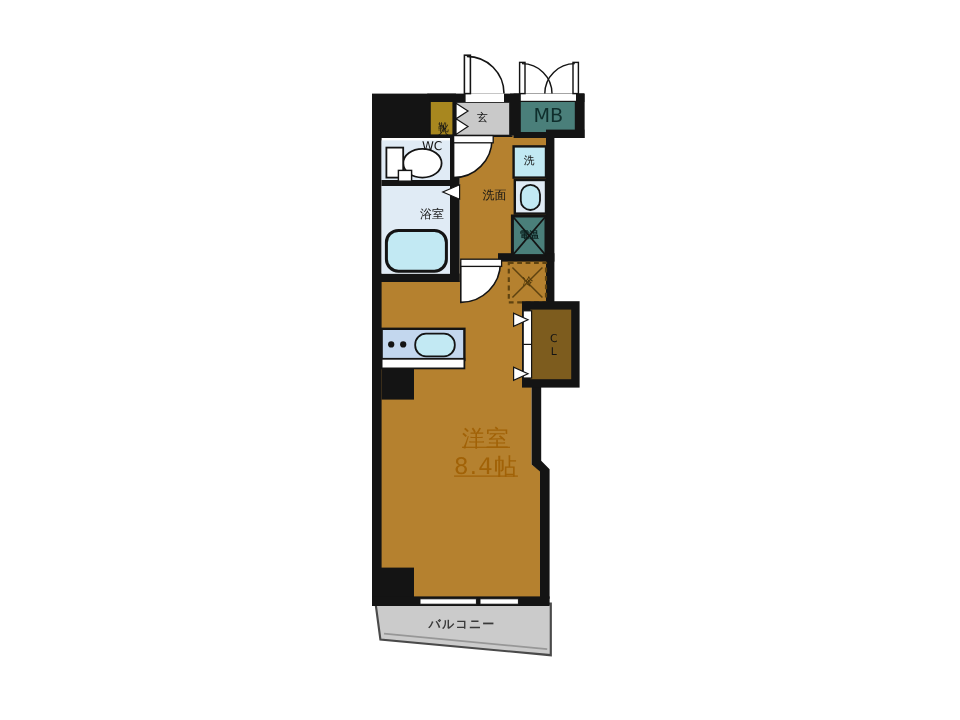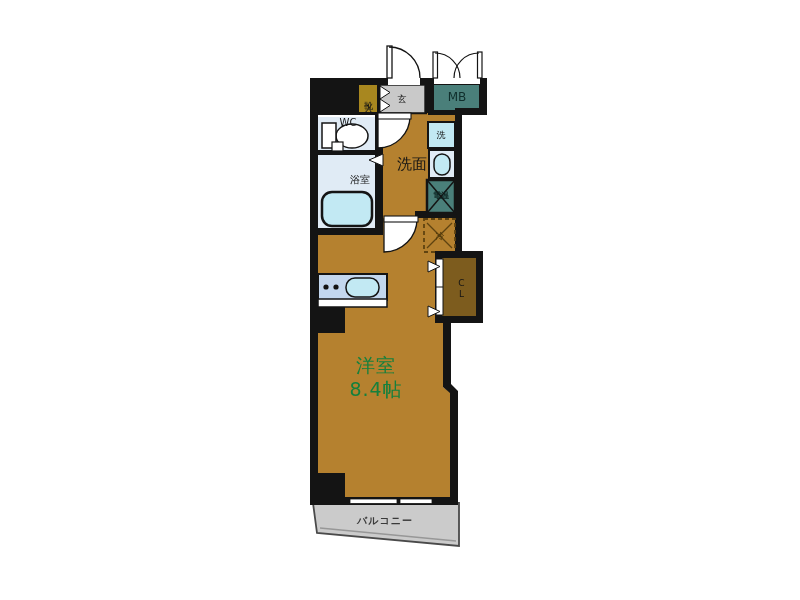--- a/index.html
+++ b/index.html
@@ -3,29 +3,29 @@
 <meta charset="utf-8">
 <style>
   html,body{margin:0;padding:0;}
   body{font-family:"DejaVu Sans","Liberation Sans",sans-serif;background:#ffffff;}
   .stage{position:relative;width:800px;height:600px;background:#ffffff;overflow:hidden;}
   svg{position:absolute;left:0;top:0;}
   .lbl{position:absolute;transform:translate(-50%,-50%);color:#141414;white-space:nowrap;line-height:1;}
   .vlabel{writing-mode:vertical-rl;text-orientation:upright;letter-spacing:2px;}
   .lbl-shoe{left:368px;top:96px;font-size:9px;}
   .lbl-entrance{left:402px;top:99px;font-size:9px;}
-  .lbl-mb{left:457px;top:97px;font-size:12px;color:#0f2e2c;}
-  .lbl-wc{left:348px;top:123px;font-size:10px;text-align:center;}
+  .lbl-mb{left:457px;top:97px;font-size:16px;color:#0f2e2c;}
+  .lbl-wc{left:360px;top:123px;font-size:10px;text-align:center;}
   .lbl-bath{left:360px;top:180px;font-size:10px;}
   .lbl-washer{left:441px;top:135px;font-size:9px;}
-  .lbl-washroom{left:412px;top:164px;font-size:15px;text-align:center;}
+  .lbl-washroom{left:412px;top:164px;font-size:10px;text-align:center;}
   .lbl-heater{left:441px;top:196px;font-size:8px;color:#0c2321;font-weight:bold;}
   .lbl-fridge{left:440px;top:236px;font-size:9px;color:#4a3408;}
   .lbl-closet{left:461px;top:289px;font-size:9px;letter-spacing:1px;}
-  .lbl-mainroom{left:376px;top:378px;font-size:19px;text-align:center;line-height:1.25;letter-spacing:1px;color:#15803d;}
+  .lbl-mainroom{left:405px;top:378px;font-size:19px;text-align:center;line-height:1.25;letter-spacing:1px;color:#a16207;text-decoration:underline;}
   .lbl-balcony{left:385px;top:521px;font-size:10px;letter-spacing:1px;color:#3a3a3a;font-weight:bold;}
 </style>
 </head>
 <body>
 
 <div class="stage">
   <svg width="800" height="600" viewBox="0 0 800 600">
 
     <g>
       <polygon points="313,503 459,503 459,546 317,533" stroke="#4a4a4a" stroke-width="1.8" fill="#cbcbcb"></polygon>

